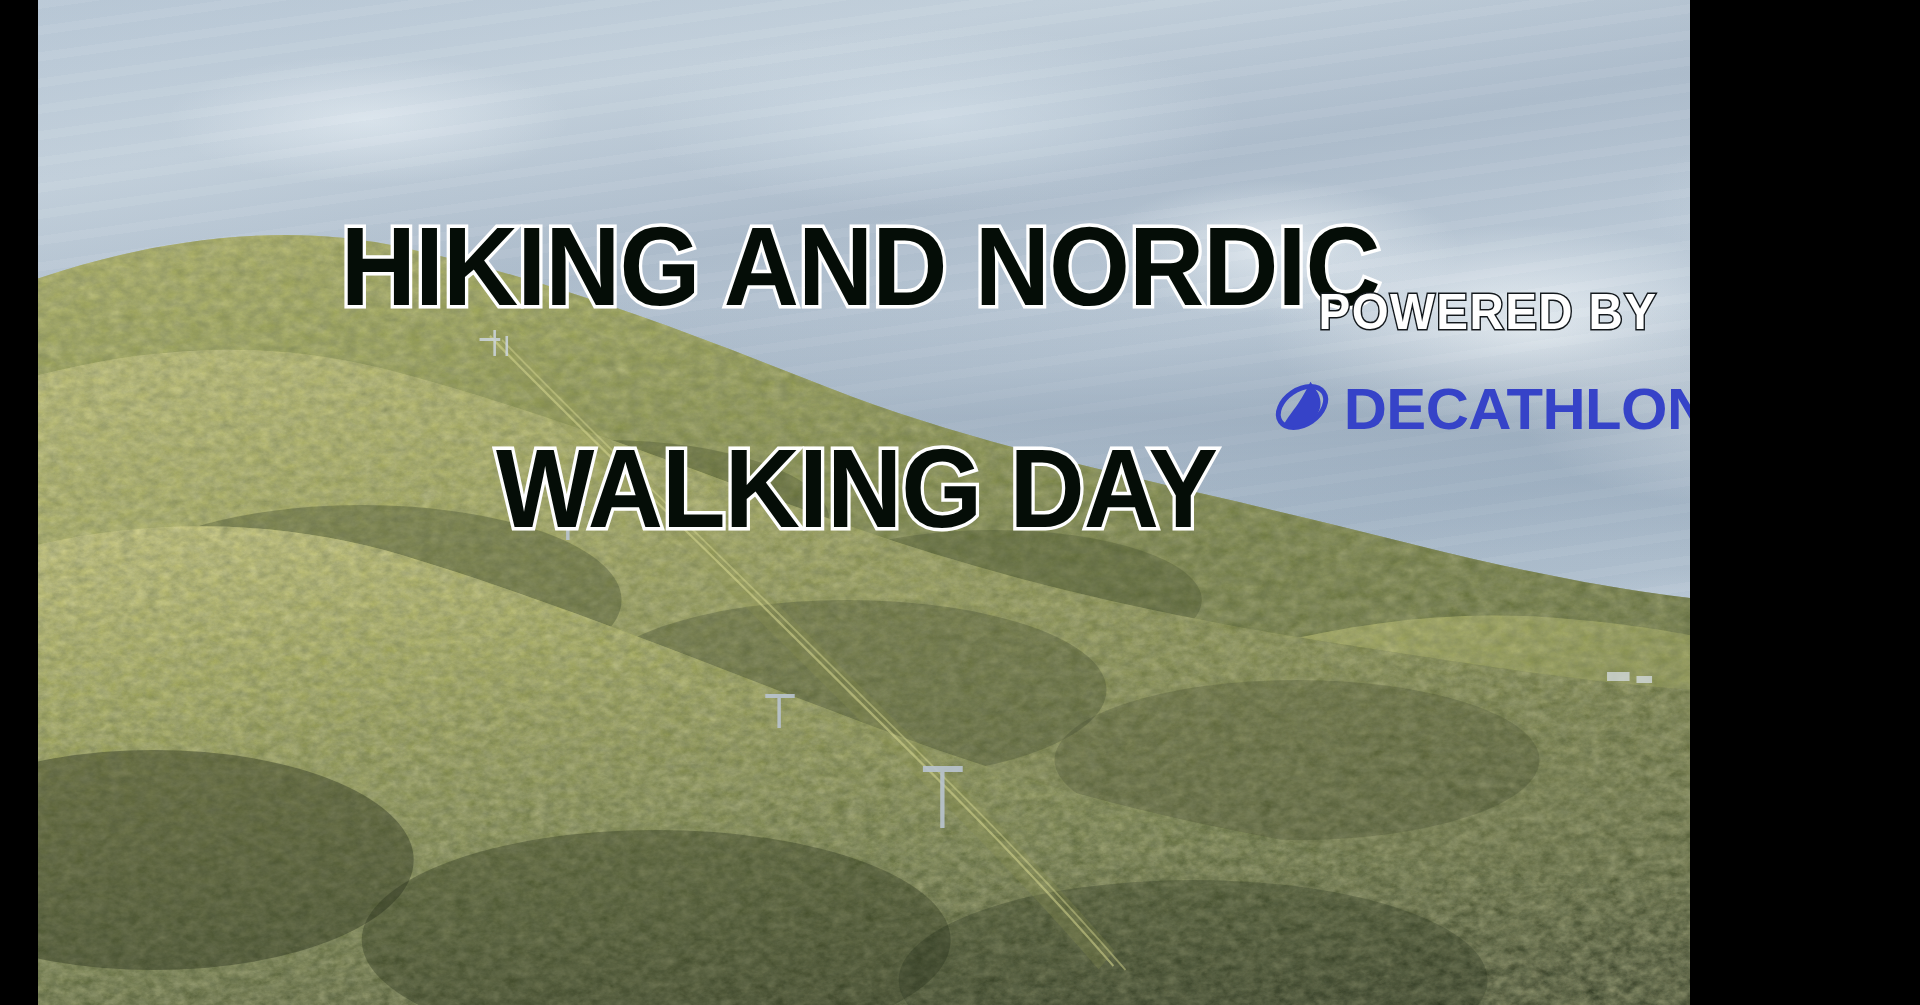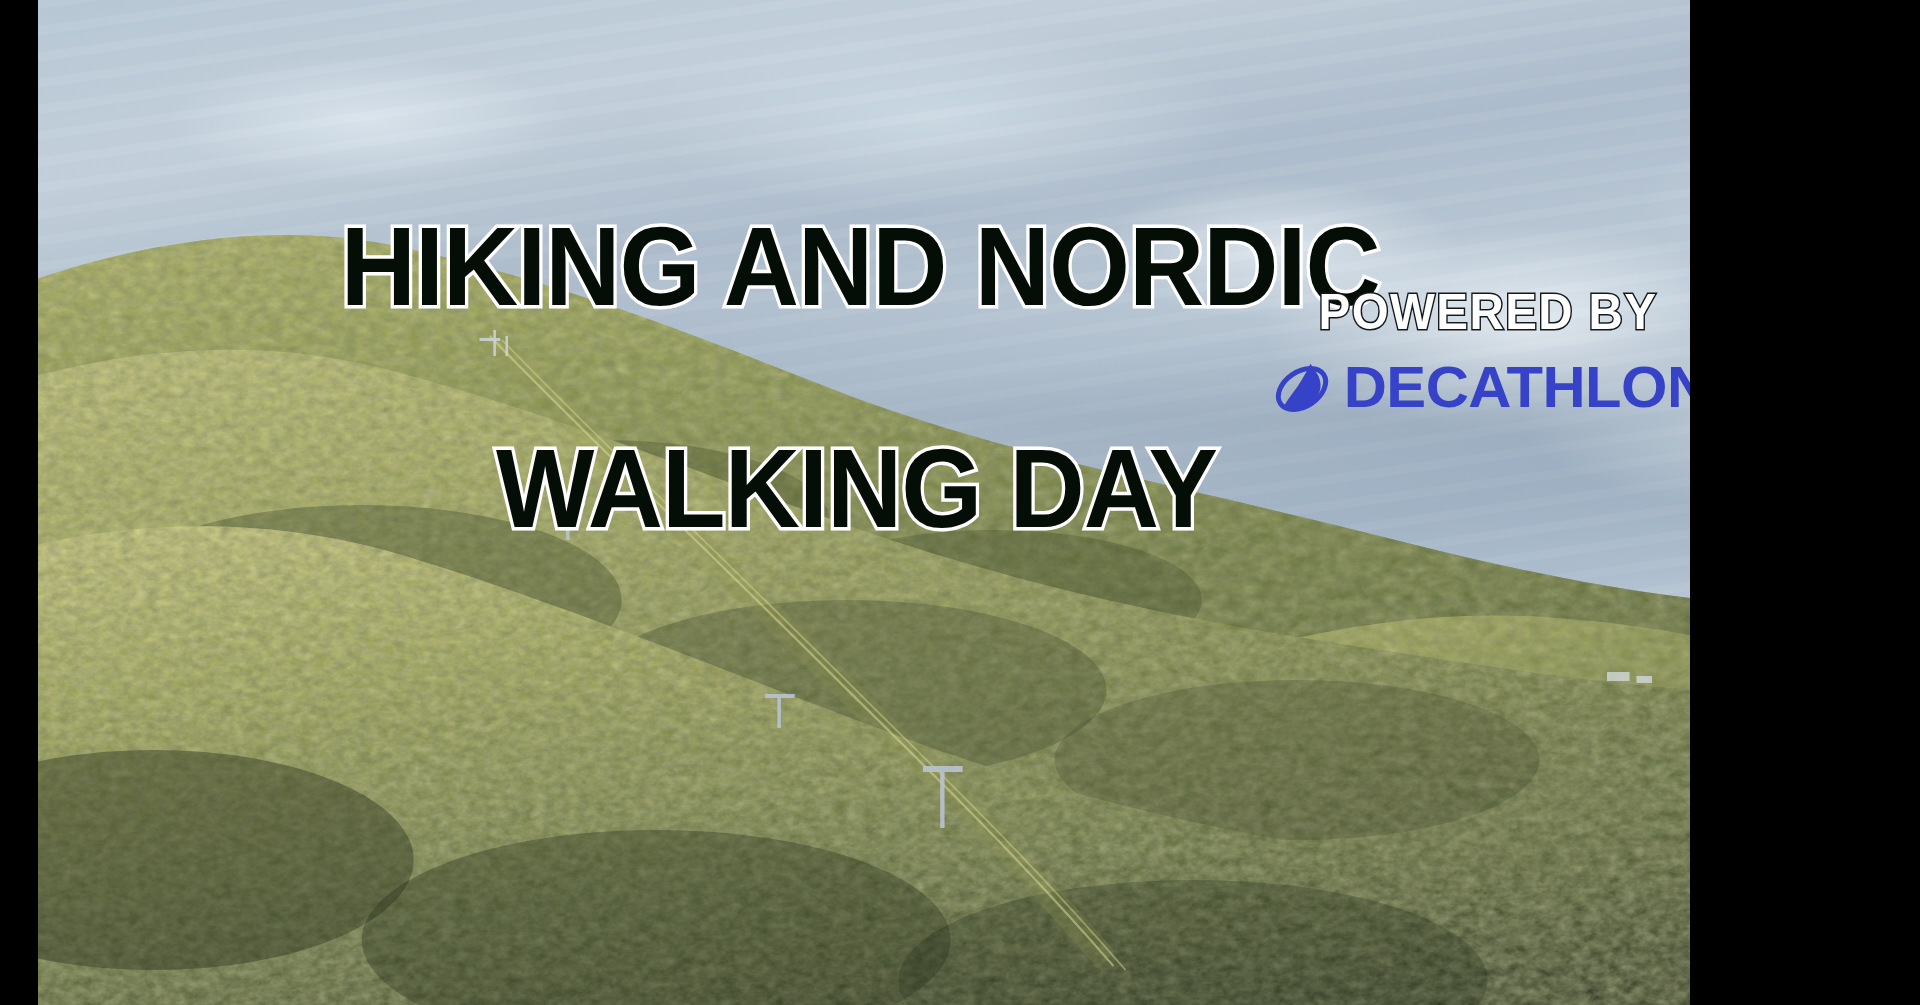--- a/index.html
+++ b/index.html
@@ -102,21 +102,21 @@
     paint-order: stroke fill;
   }
 
   .logo {
     position: absolute;
     left: 1160px;
     top: 358px;
     width: 580px;
     height: 80px;
     display: flex;
-    align-items: flex-start;
+    align-items: flex-end;
     justify-content: center;
     gap: 16px;
   }
   .logo-mark { width: 62px; height: 62px; flex: none; display: block; }
   .logo-word {
     font-size: 58px;
     font-weight: 700;
     letter-spacing: -0.5px;
     color: #3643c8;
     line-height: 1;

